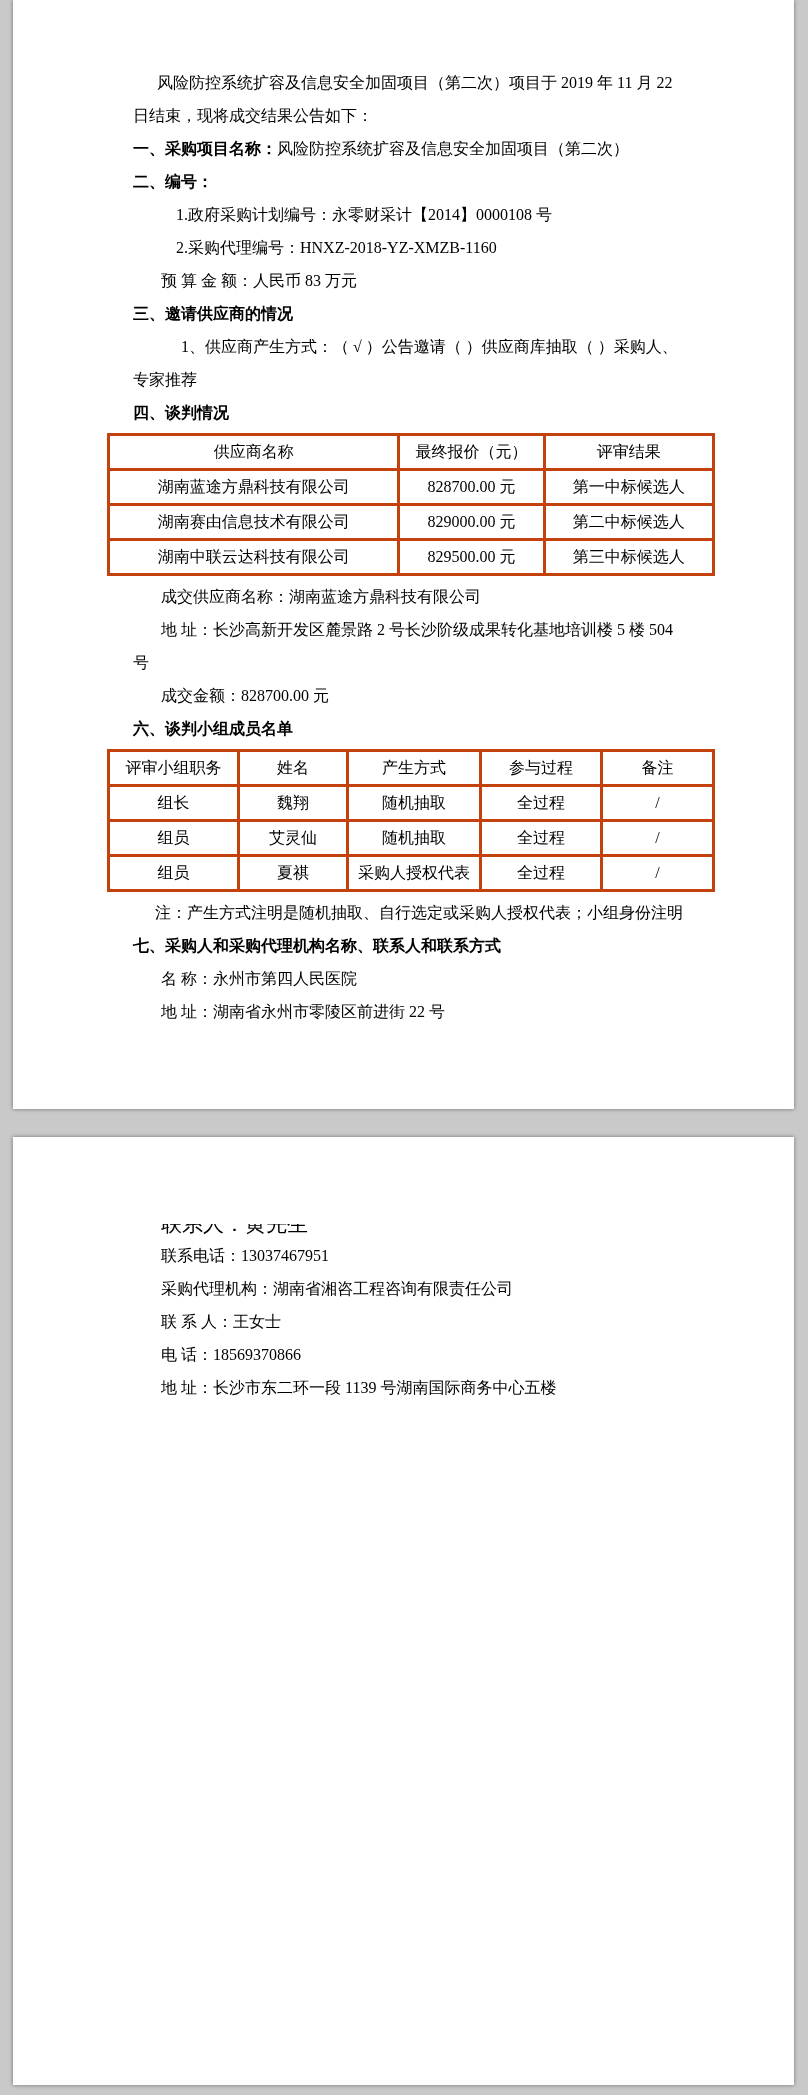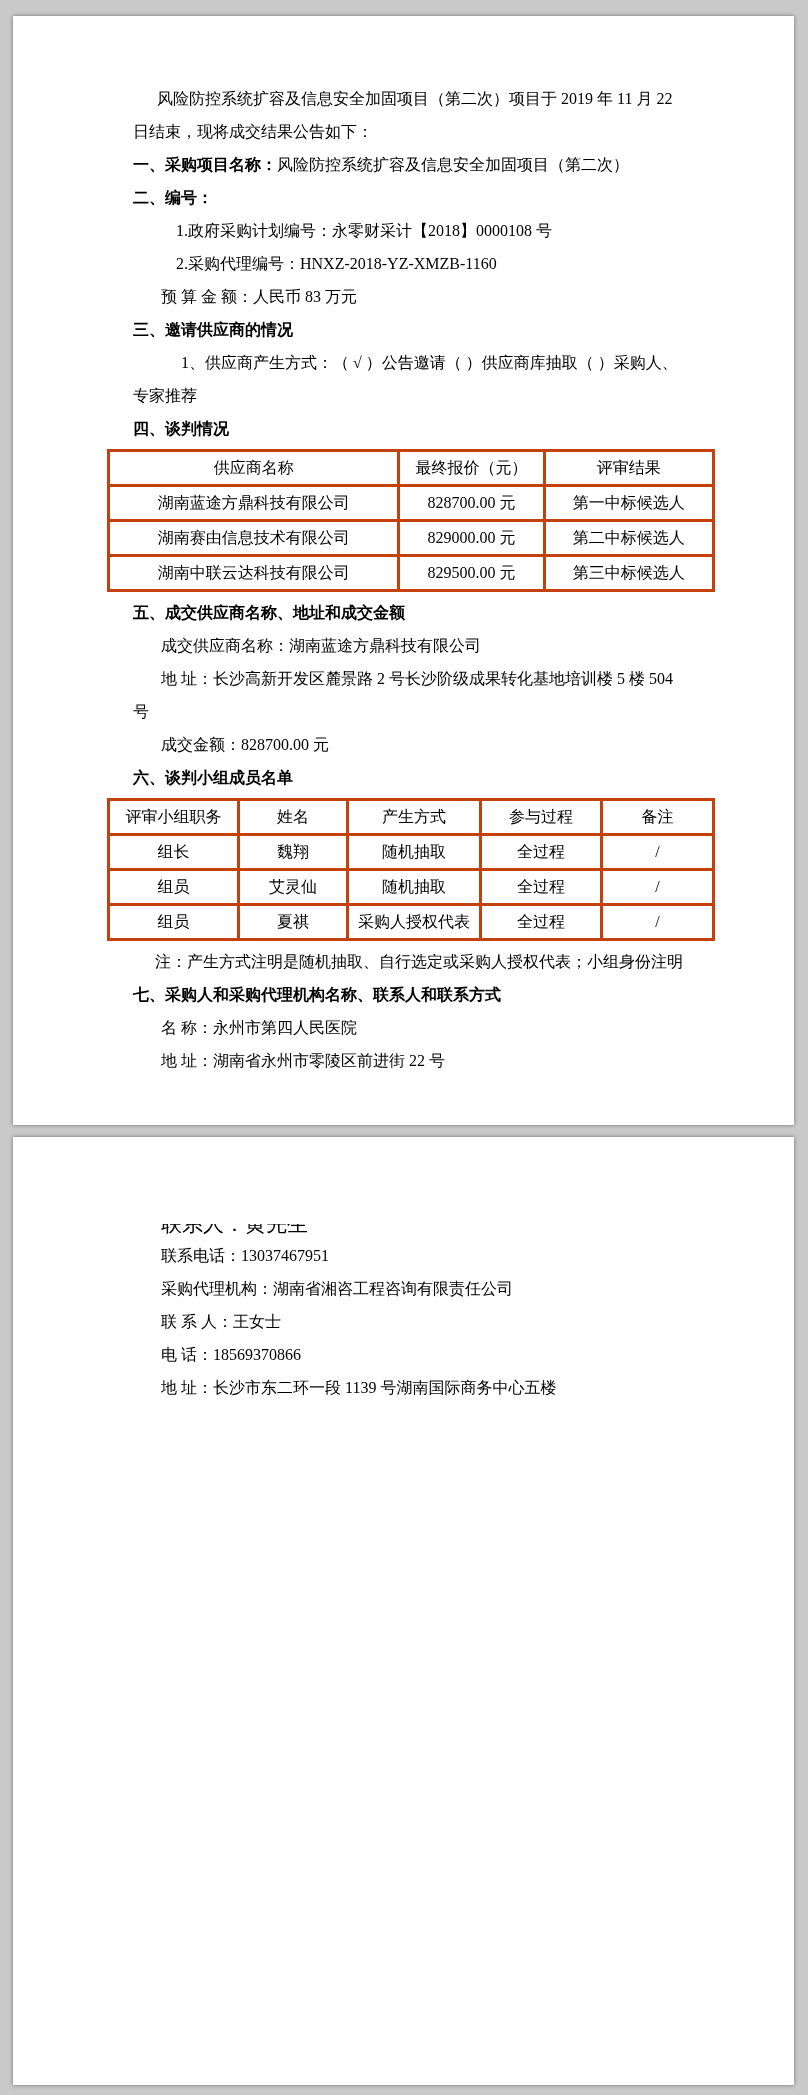--- a/index.html
+++ b/index.html
@@ -8,21 +8,21 @@
     background:#c9c9c9;
     position:relative;
     font-family:"Liberation Serif","DejaVu Serif",serif;
     color:#000;
   }
   .page {
     position:absolute; left:13px; width:781px;
     background:#ffffff;
     box-shadow:0 0 4px rgba(0,0,0,0.45);
   }
-  #page1 { top:16px;  height:1109px; }
+  #page1 { top:0;  height:1109px; }
   #page2 { top:1137px; height:948px; }
   .content { padding:66px 105px 0 120px; font-size:16px; }
   #page2 .content { padding-top:87px; }
   .line { line-height:33px; min-height:33px; white-space:nowrap; }
   .bold { font-weight:bold; }
   .ind16 { padding-left:16px;text-align:center; }
   .ind24 { padding-left:24px; }
   .ind28 { padding-left:28px; }
   .ind43 { padding-left:43px; }
   .ind48 { padding-left:48px; }
@@ -49,21 +49,21 @@
   <div class="content">
 
     <div class="line ind24">风险防控系统扩容及信息安全加固项目（第二次）项目于 2019 年 11 月 22</div>
     <div class="line">日结束，现将成交结果公告如下：</div>
 
     <div class="line">
       <span class="bold">一、采购项目名称：</span><span>风险防控系统扩容及信息安全加固项目（第二次）</span>
     </div>
 
     <div class="line bold">二、编号：</div>
-    <div class="line ind43">1.政府采购计划编号：永零财采计【2018】0000108 号</div>
+    <div class="line ind43">1.政府采购计划编号：永零财采计【2014】0000108 号</div>
     <div class="line ind43">2.采购代理编号：HNXZ-2018-YZ-XMZB-1160</div>
     <div class="line ind28">预 算 金 额：人民币 83 万元</div>
 
     <div class="line bold">三、邀请供应商的情况</div>
     <div class="line ind48">1、供应商产生方式：（ √ ）公告邀请（ ）供应商库抽取（ ）采购人、</div>
     <div class="line">专家推荐</div>
 
     <div class="line bold">四、谈判情况</div>
 
     <table>
@@ -89,21 +89,20 @@
         <td>第二中标候选人</td>
       </tr>
       <tr>
         <td>湖南中联云达科技有限公司</td>
         <td>829500.00 元</td>
         <td>第三中标候选人</td>
       </tr>
     </tbody>
       </table>
 
-    <div class="line bold">五、成交供应商名称、地址和成交金额</div>
     <div class="line ind28">成交供应商名称：湖南蓝途方鼎科技有限公司</div>
     <div class="line ind28">地 址：长沙高新开发区麓景路 2 号长沙阶级成果转化基地培训楼 5 楼 504</div>
     <div class="line">号</div>
     <div class="line ind28">成交金额：828700.00 元</div>
 
     <div class="line bold">六、谈判小组成员名单</div>
 
     <table>
       <colgroup>
           <col style="width:21.5%">

